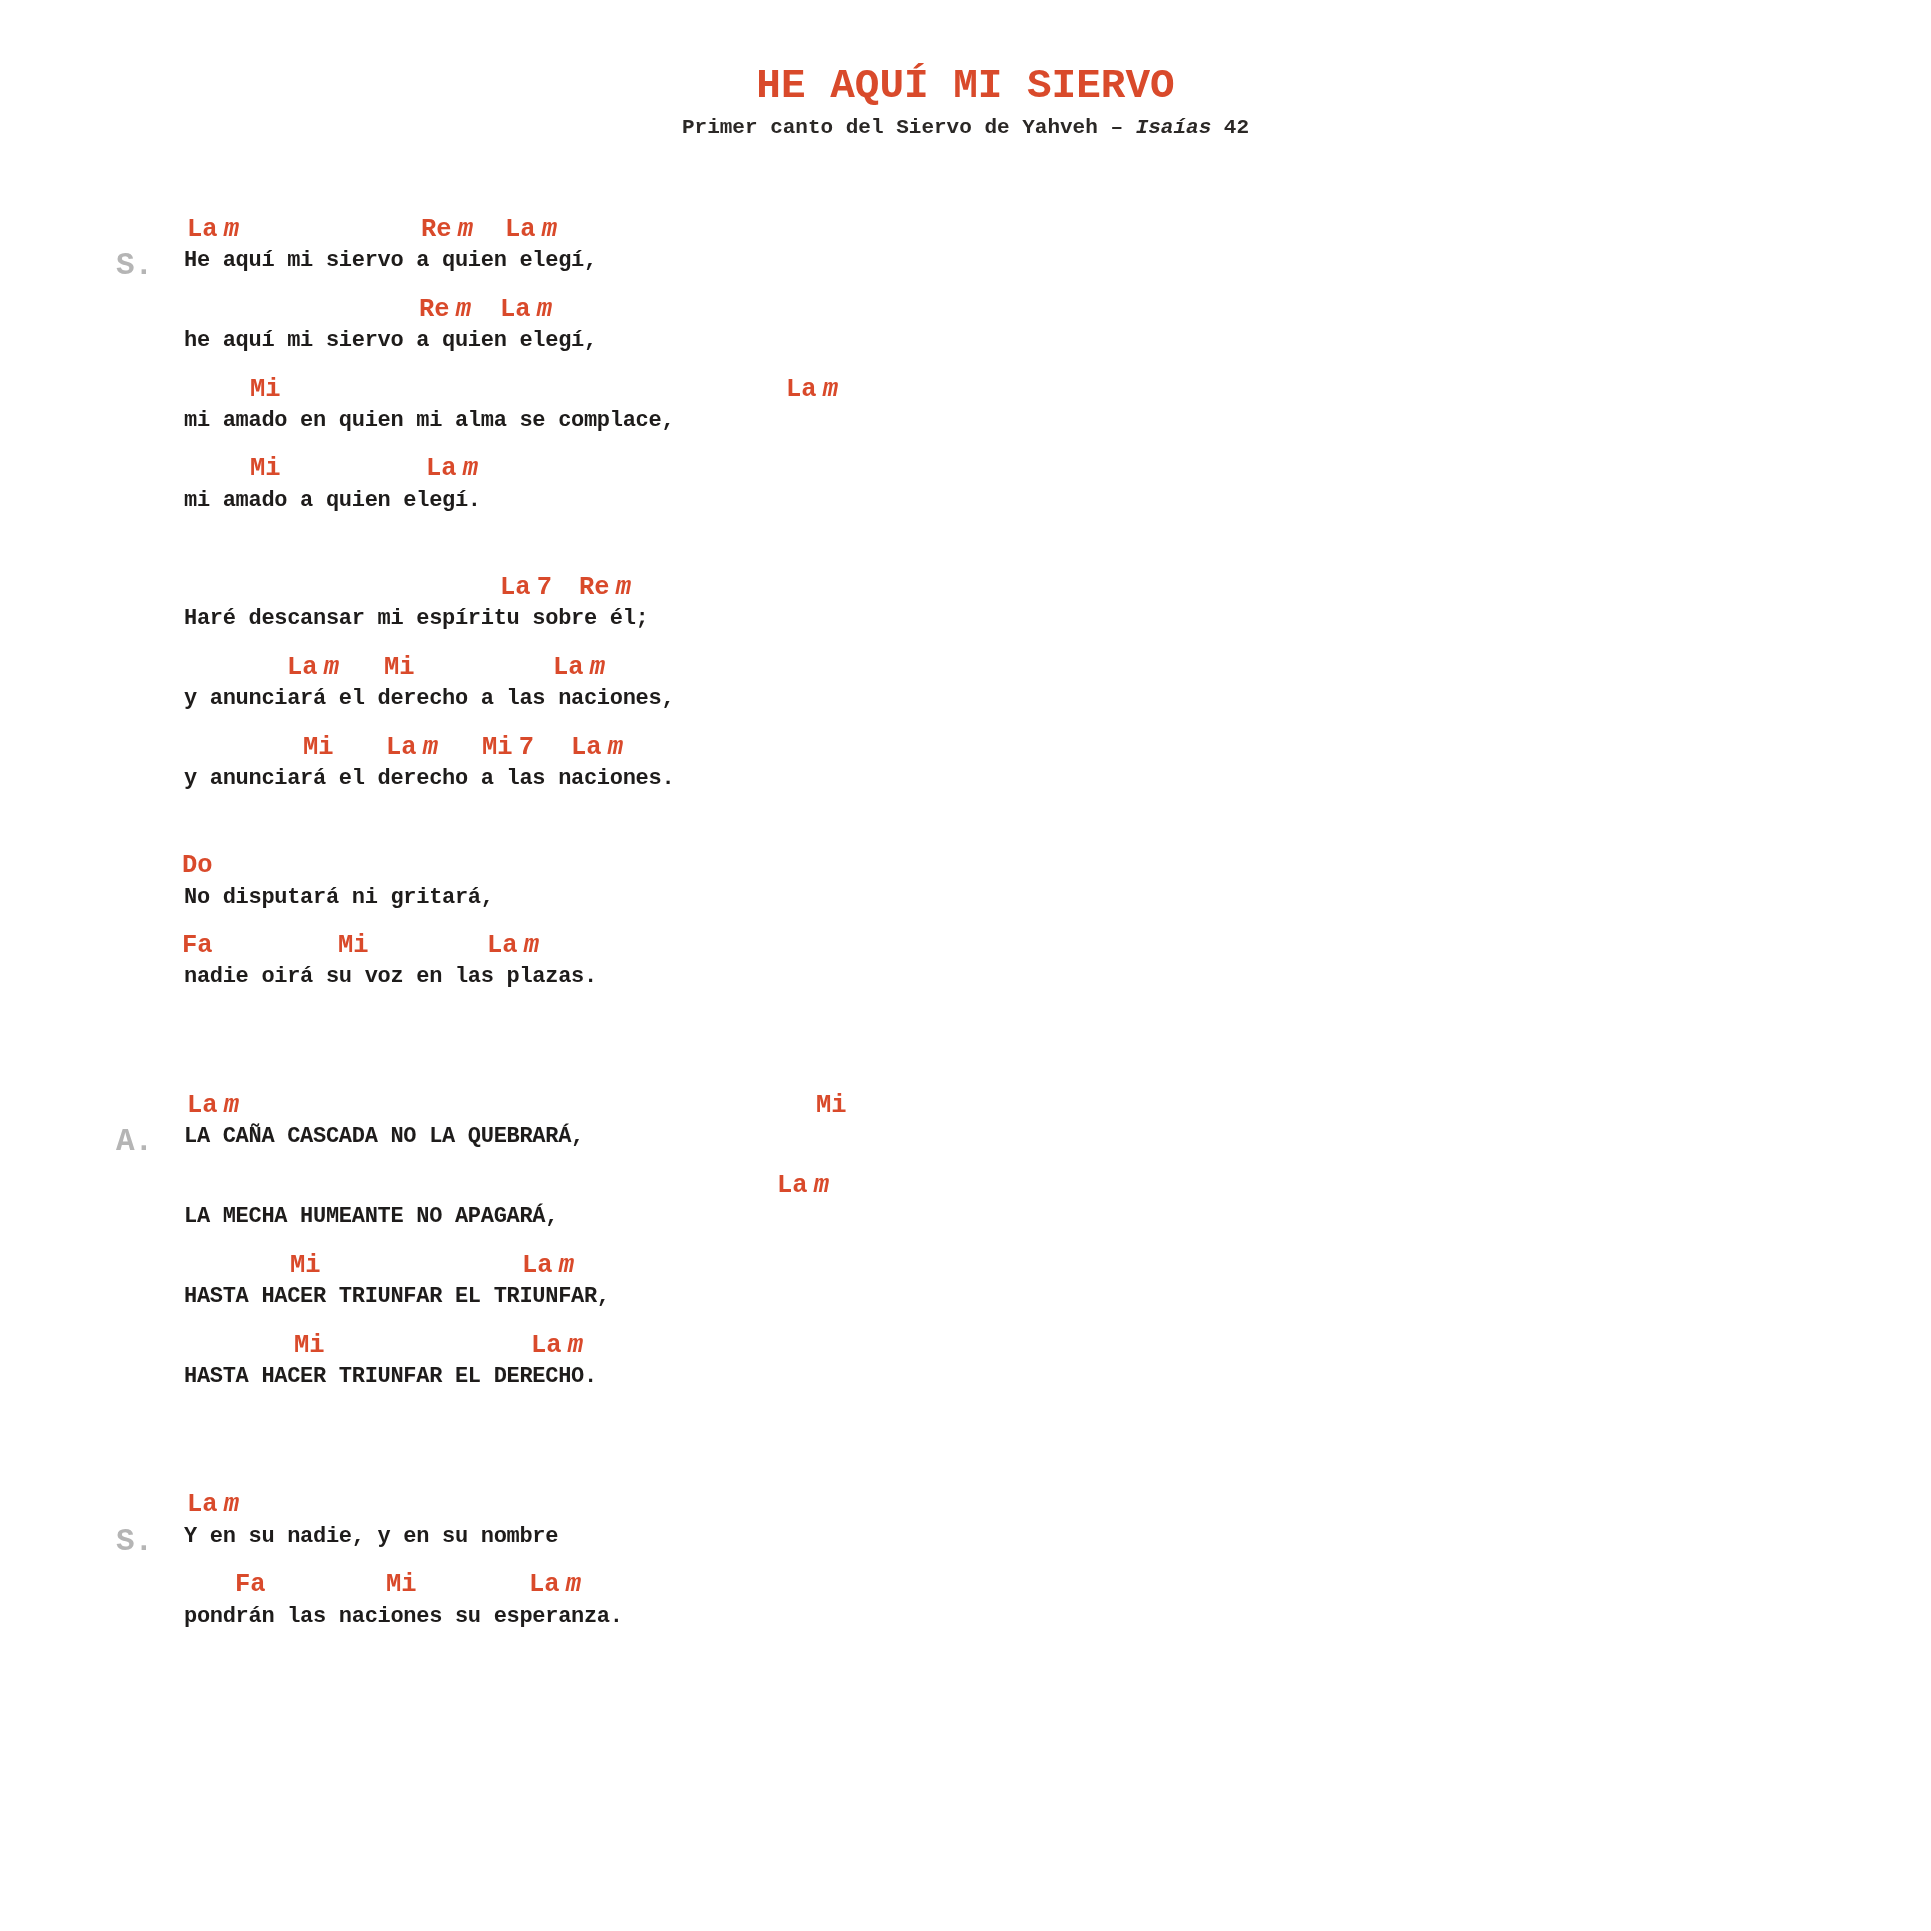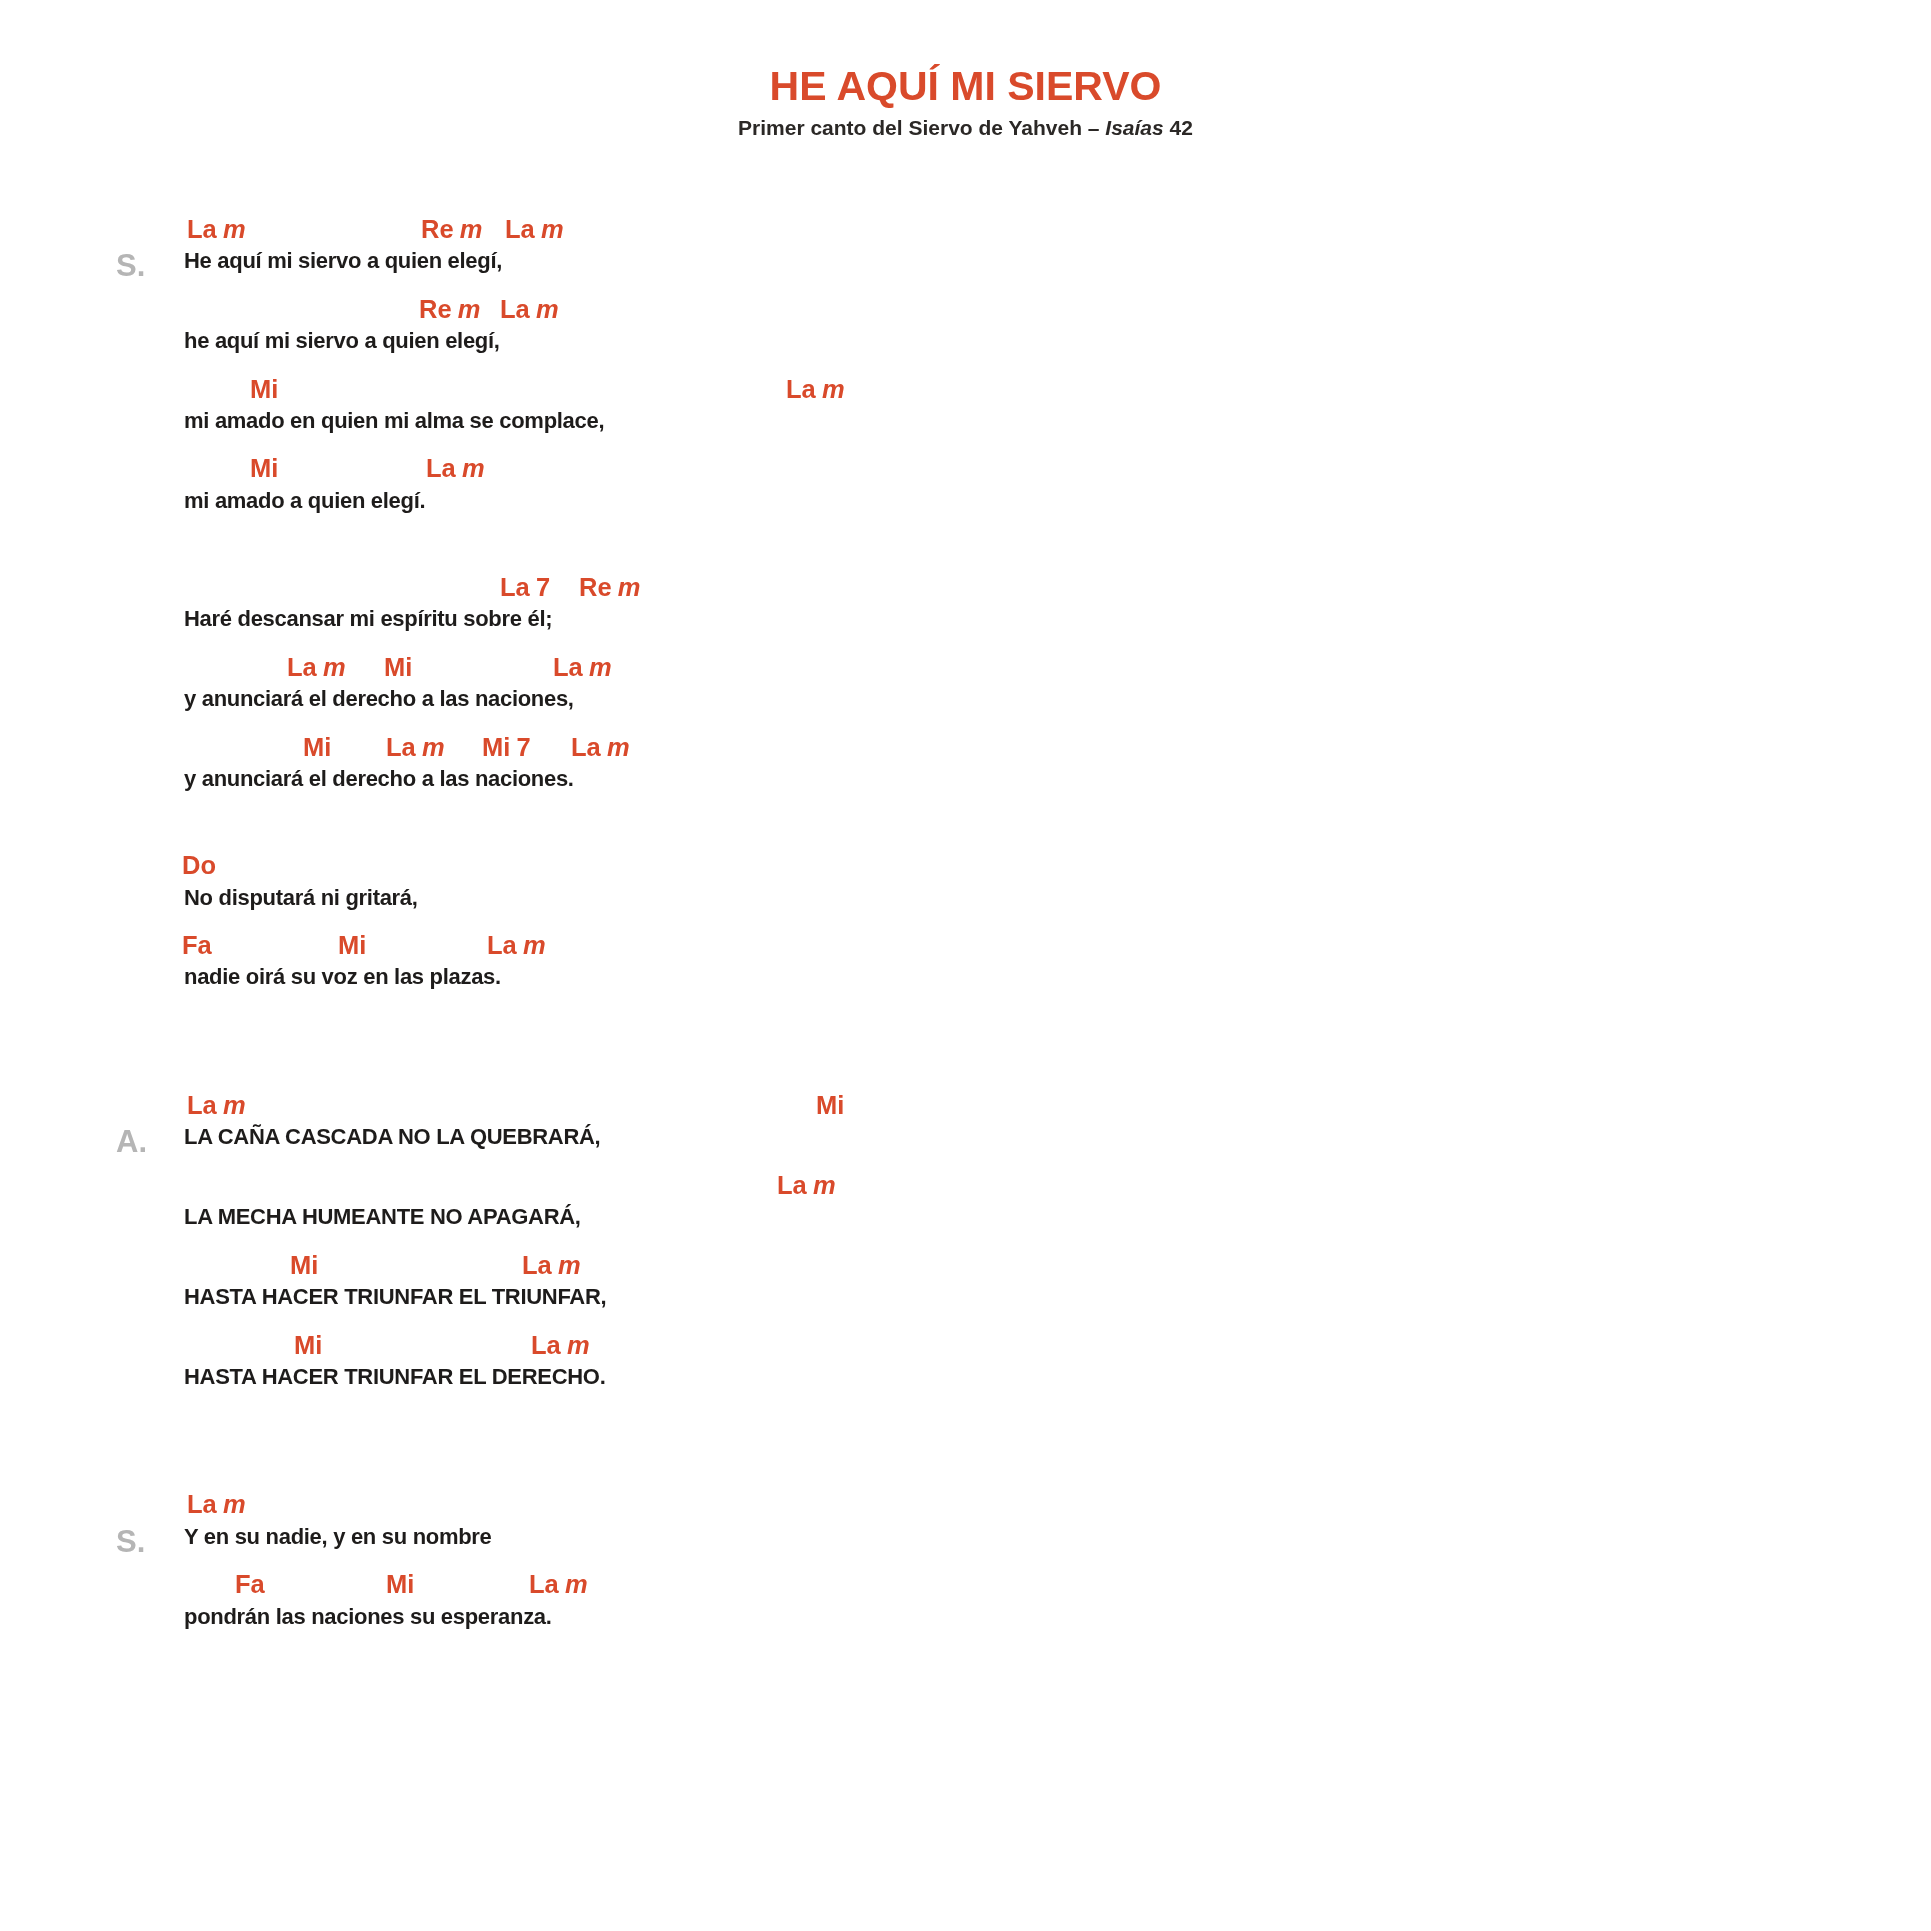--- a/index.html
+++ b/index.html
@@ -6,21 +6,21 @@
     margin: 0;
     padding: 0;
     background: #ffffff;
   }
   .page {
     position: relative;
     width: 1589px;
     height: 1931px;
     background: #ffffff;
     overflow: hidden;
-    font-family: Liberation Sans, sans-serif;
+    font-family: Liberation Mono, monospace;
   }
   .title {
     position: absolute;
     top: 63px;
     left: 0;
     width: 1931px;
     text-align: center;
     font-size: 41px;
     font-weight: bold;
     letter-spacing: 0px;

